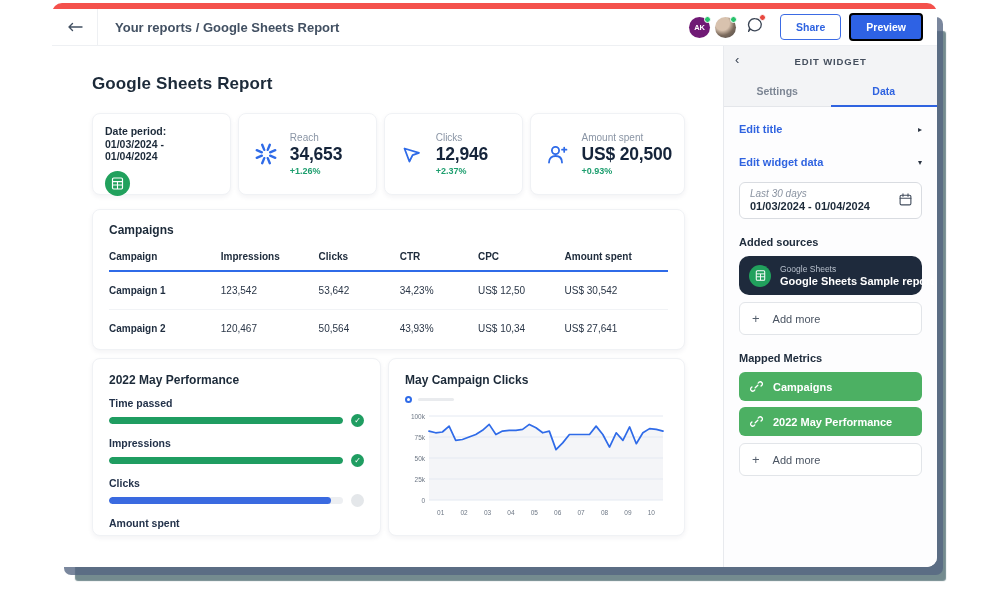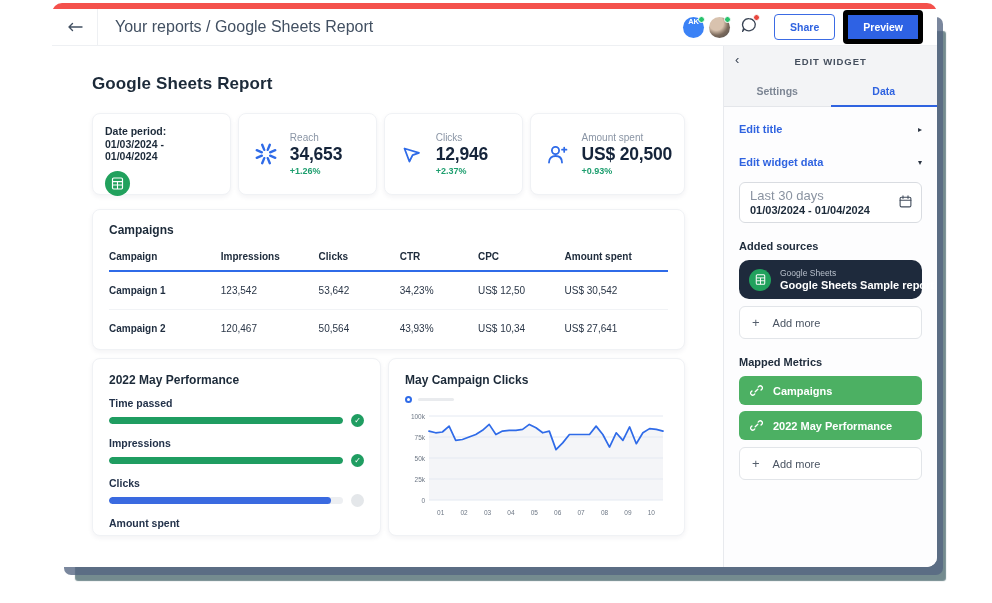--- a/index.html
+++ b/index.html
@@ -9,31 +9,31 @@
   .window { position:absolute; left:52px; top:3px; width:885px; height:564px;
     background:#fff; border-radius:10px;
     box-shadow: 9px 11px 0 -3px rgba(84,101,130,0.78), 16px 21px 1px -7px rgba(62,94,100,0.72);
     display:flex; flex-direction:column; overflow:hidden; }
 
   .redbar { height:6px; background:#f4514c; flex:0 0 auto; }
 
   
   .topbar { height:37px; display:flex; align-items:center; border-bottom:1px solid #eef0f3; flex:0 0 auto; background:#fff; }
   .back-zone { width:46px; height:100%; display:flex; align-items:center; justify-content:center; border-right:1px solid #eef0f3; cursor:pointer; }
-  .breadcrumb { margin-left:17px; font-size:16px; font-weight:400; color:#425062; }
+  .breadcrumb { margin-left:17px; font-size:13px; font-weight:700; color:#425062; }
   .topbar-spacer { flex:1; }
   .avatar { width:21px; height:21px; border-radius:50%; position:relative; margin-left:5px; flex:0 0 auto; }
-  .avatar-init { background:#3b82f6; color:#fff; font-size:7.5px; font-weight:700; display:flex; align-items:flex-start; justify-content:center; }
+  .avatar-init { background:#701a75; color:#fff; font-size:7.5px; font-weight:700; display:flex; align-items:center; justify-content:center; }
   .avatar-photo { background:radial-gradient(circle at 35% 30%, #d8c2ae 0 35%, #7b6a5c 60%, #4e4a49 100%); }
   .status-dot { position:absolute; top:-1px; right:-1px; width:7px; height:7px; border-radius:50%; background:#27c26c; border:1.5px solid #fff; }
   .chat-wrap { position:relative; margin-left:10px; cursor:pointer; }
   .chat-dot { position:absolute; top:-2px; right:-2px; width:7px; height:7px; border-radius:50%; background:#e8483f; border:1.5px solid #fff; }
   .btn { font-family:inherit; font-size:10.5px; font-weight:700; border-radius:4px; padding:6px 15px; cursor:pointer; }
   .btn-share { background:#fff; color:#2f63e0; border:1px solid #3b6be4; margin-left:16px; }
-  .btn-preview { background:#2e62e4; color:#fff; border:5px solid #000000; margin-left:8px; margin-right:14px; }
+  .btn-preview { background:#2e62e4; color:#fff; border:2px solid #000000; margin-left:8px; margin-right:14px; }
 
   .content-row { flex:1; display:flex; min-height:0; }
 
   
   .main { flex:1; padding:16px 38px 0 40px; background:#fff; min-width:0; }
   .page-title { font-size:17px; font-weight:700; color:#1c2a39; margin:12px 0 19px 0; letter-spacing:0.1px; }
   .cards { display:grid; grid-template-columns:repeat(4,1fr); gap:7px;margin-top:19px; }
   .card { background:#fff; border:1px solid #f0f2f5; border-radius:8px; box-shadow:0 2px 5px rgba(28,42,60,0.06); }
   .stat-card { height:82px; padding:11px 12px; }
   .date-card .dc-label { font-size:10.5px; font-weight:700; color:#1c2a39; }
@@ -76,21 +76,21 @@
   .panel-back { position:absolute; left:11px; top:50%; transform:translateY(-58%); font-size:13px; color:#3c4656; cursor:pointer; line-height:1; }
   .panel-title { font-size:9.5px; font-weight:700; letter-spacing:0.9px; color:#454f5e; }
   .panel-tabs { display:flex; background:#f3f4f6; border-bottom:1px solid #e4e6ea; flex:0 0 auto; }
   .ptab { flex:1; text-align:center; padding:9px 0 8px; font-size:10.5px; font-weight:700; color:#7d8694; cursor:pointer; border-bottom:2px solid transparent; margin-bottom:-1px; }
   .ptab.active { color:#2f63e0; border-bottom-color:#2f63e0; }
   .panel-body { flex:1; padding:16px 15px; }
   .p-link-row { display:flex; align-items:center; justify-content:space-between; margin-bottom:21px; cursor:pointer; }
   .p-link { font-size:11px; font-weight:700; color:#2f63e0; }
   .p-chev { font-size:8px; color:#2a3342; }
   .date-input { border:1px solid #d9dce1; border-radius:6px; background:#fff; padding:5px 10px 6px; position:relative; cursor:pointer; margin-bottom:4px; }
-  .di-label { font-size:13px; color:#8a93a1; }
+  .di-label { font-size:10px; color:#8a93a1;font-style:italic; }
   .di-value { font-size:11px; font-weight:700; color:#1c2a39; margin-top:1px; }
   .di-cal { position:absolute; right:9px; top:50%; transform:translateY(-50%); }
   .section-label { font-size:11px; font-weight:700; color:#202d3d; margin:17px 0 8px; }
   .source-card { background:#1e2a3c; border-radius:10px; padding:8px 10px; display:flex; align-items:center; cursor:pointer; }
   .sc-circle { width:22px; height:22px; border-radius:50%; background:#21a15d; display:flex; align-items:center; justify-content:center; margin-right:9px; flex:0 0 auto; }
   .sc-provider { font-size:8.5px; color:#b8c0cc; }
   .sc-name { font-size:11px; font-weight:700; color:#fff; margin-top:1px; white-space:nowrap; }
   .add-more { margin-top:7px; border:1px solid #e2e5e9; border-radius:6px; background:#fff; padding:9px 12px; display:flex; align-items:center; cursor:pointer; }
   .am-plus { font-size:13px; color:#555f6d; margin-right:13px; line-height:1; }
   .am-label { font-size:11px; color:#4a5462; }

